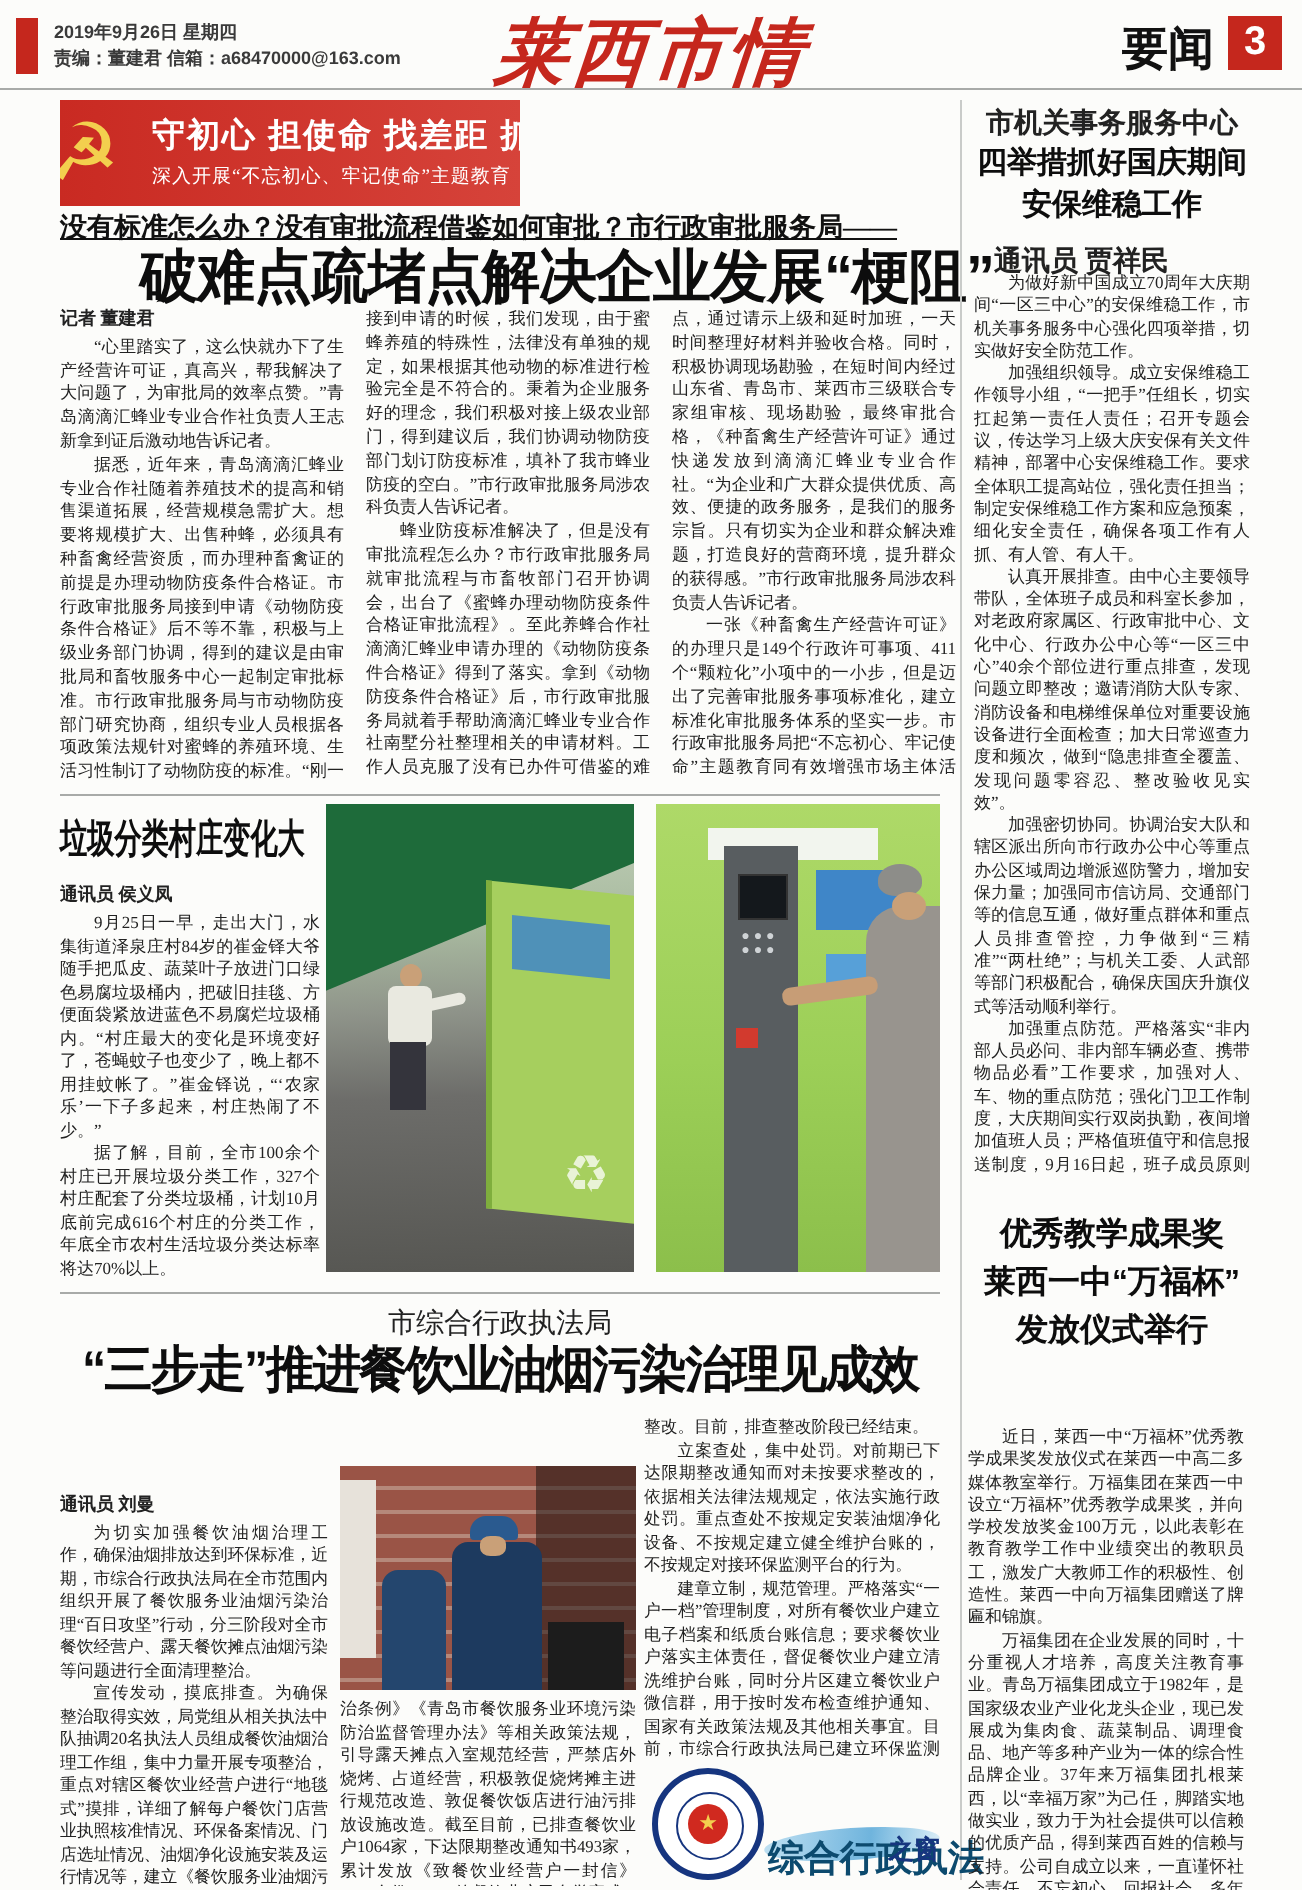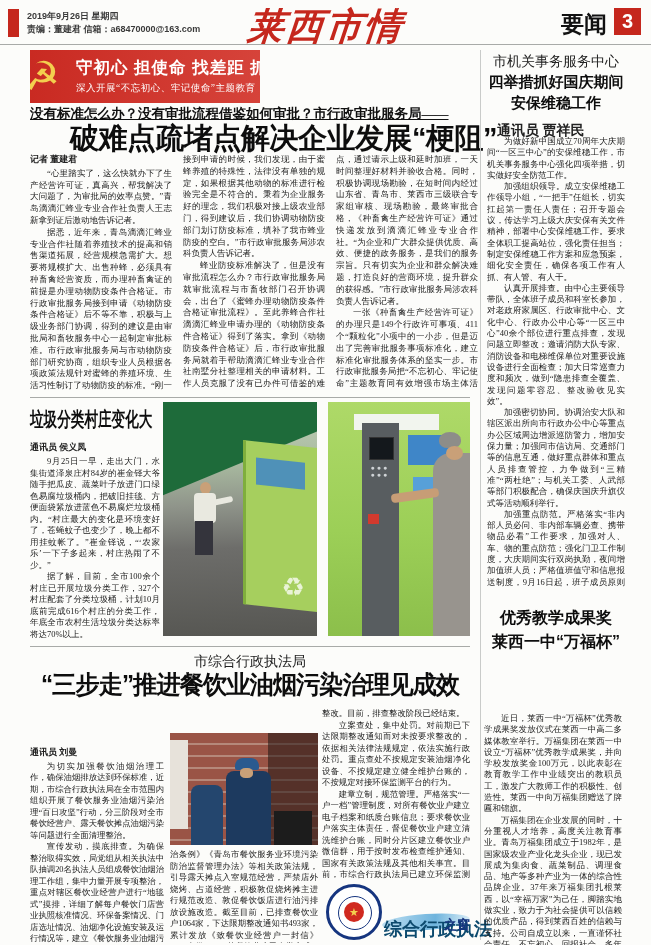--- a/index.html
+++ b/index.html
@@ -103,21 +103,21 @@
   .logo .seal-core{position:absolute;left:18px;top:18px;width:20px;height:20px;border-radius:50%;
               background:#d0291f;color:#f3cf4e;font-size:11px;line-height:20px;text-align:center;}
   .logo .t1{position:absolute;left:58px;top:8px;font-size:18px;font-weight:900;color:#0c4a6e;
             font-family:"Liberation Sans",sans-serif;white-space:nowrap;margin-top:25px;}
   .logo .swoosh{position:absolute;left:56px;top:30px;width:88px;height:16px;border-radius:50%;
             background:linear-gradient(100deg,#bfe0f2,#6fb4dd 60%,#dff0f8);transform:rotate(-4deg);}
   .logo .t2{position:absolute;right:2px;top:32px;font-size:13px;font-weight:900;color:#16357f;
             font-family:"Liberation Sans",sans-serif;}
 
   
-  .sb-kicker{left:487px;top:53px;width:138px;text-align:center;font-size:14px;color:#222;white-space:nowrap;}
+  .sb-kicker{left:487px;top:53px;width:138px;text-align:center;font-size:14px;color:#222;white-space:nowrap;font-weight:bold;}
   .sb-h1{left:487px;top:71px;width:138px;text-align:center;font-size:15px;font-weight:900;color:#0d0d0d;
          font-family:"Liberation Sans",sans-serif;line-height:21px;}
   .sb-byline1{left:497px;top:122px;font-size:14px;font-weight:bold;}
   .sb-body1{left:487px;top:136px;width:138px;height:452px;font-size:8.5px;line-height:11.3px;
             text-align:justify;overflow:hidden;}
   .sb-h2{left:487px;top:606px;width:138px;text-align:center;font-size:16px;font-weight:900;color:#0d0d0d;
          font-family:"Liberation Sans",sans-serif;line-height:24px;}
   .sb-body2{left:484px;top:686px;width:138px;height:252px;font-size:8.5px;line-height:11.3px;
             text-align:justify;overflow:hidden;margin-top:27px;}
 </style>
@@ -235,19 +235,20 @@
       <p>为做好新中国成立70周年大庆期间“一区三中心”的安保维稳工作，市机关事务服务中心强化四项举措，切实做好安全防范工作。</p>
       <p>加强组织领导。成立安保维稳工作领导小组，“一把手”任组长，切实扛起第一责任人责任；召开专题会议，传达学习上级大庆安保有关文件精神，部署中心安保维稳工作。要求全体职工提高站位，强化责任担当；制定安保维稳工作方案和应急预案，细化安全责任，确保各项工作有人抓、有人管、有人干。</p>
       <p>认真开展排查。由中心主要领导带队，全体班子成员和科室长参加，对老政府家属区、行政审批中心、文化中心、行政办公中心等“一区三中心”40余个部位进行重点排查，发现问题立即整改；邀请消防大队专家、消防设备和电梯维保单位对重要设施设备进行全面检查；加大日常巡查力度和频次，做到“隐患排查全覆盖、发现问题零容忍、整改验收见实效”。</p>
       <p>加强密切协同。协调治安大队和辖区派出所向市行政办公中心等重点办公区域周边增派巡防警力，增加安保力量；加强同市信访局、交通部门等的信息互通，做好重点群体和重点人员排查管控，力争做到“三精准”“两杜绝”；与机关工委、人武部等部门积极配合，确保庆国庆升旗仪式等活动顺利举行。</p>
       <p>加强重点防范。严格落实“非内部人员必问、非内部车辆必查、携带物品必看”工作要求，加强对人、车、物的重点防范；强化门卫工作制度，大庆期间实行双岗执勤，夜间增加值班人员；严格值班值守和信息报送制度，9月16日起，班子成员原则上不得外出，全体人员值班人员必须保持通讯畅通，如遇紧急情况按程序和规定报告。</p>
     </div>
 
   <div class="abs sb-h2">
     <div>优秀教学成果奖</div>
     <div>莱西一中“万福杯”</div>
+    <div>发放仪式举行</div>
   </div>
   <div class="abs sb-body2 bodytext">
       <p>近日，莱西一中“万福杯”优秀教学成果奖发放仪式在莱西一中高二多媒体教室举行。万福集团在莱西一中设立“万福杯”优秀教学成果奖，并向学校发放奖金100万元，以此表彰在教育教学工作中业绩突出的教职员工，激发广大教师工作的积极性、创造性。莱西一中向万福集团赠送了牌匾和锦旗。</p>
       <p>万福集团在企业发展的同时，十分重视人才培养，高度关注教育事业。青岛万福集团成立于1982年，是国家级农业产业化龙头企业，现已发展成为集肉食、蔬菜制品、调理食品、地产等多种产业为一体的综合性品牌企业。37年来万福集团扎根莱西，以“幸福万家”为己任，脚踏实地做实业，致力于为社会提供可以信赖的优质产品，得到莱西百姓的信赖与支持。公司自成立以来，一直谨怀社会责任，不忘初心，回报社会。多年来积极参与慈善捐款、灾区赈灾、义务献血、捐资助学、关爱孤残等社会公益事业。</p>
     </div>
 
 </div>
 
 </body></html>

